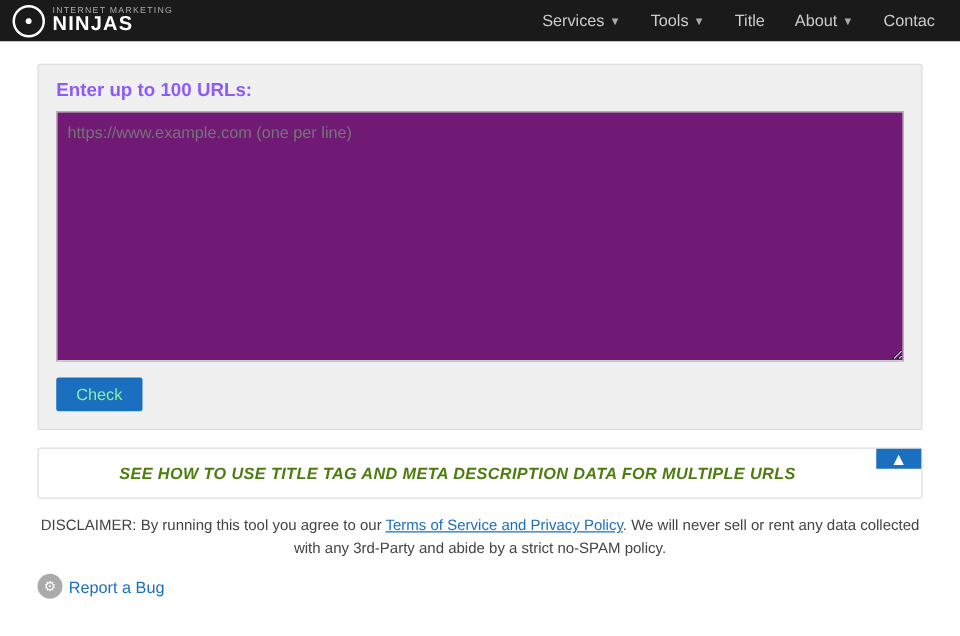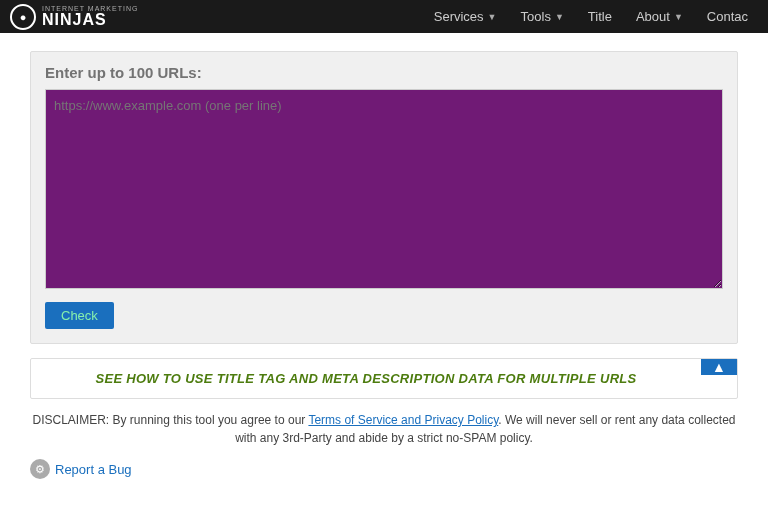--- a/index.html
+++ b/index.html
@@ -65,21 +65,21 @@
       border-radius: 2px;
       padding: 12px 14px 14px 14px;
       margin-bottom: 14px;
     }
 
     .form-label {
       font-size: 15px;
       font-weight: bold;
       margin-bottom: 8px;
       display: block;
-      color: #737373;
+      color: #8b5cf6;
     }
 
     textarea {
       width: 100%;
       height: 200px;
       border: 1px solid #ccc;
       background: #701a75;
       resize: vertical;
       font-size: 13px;
       color: #999;

